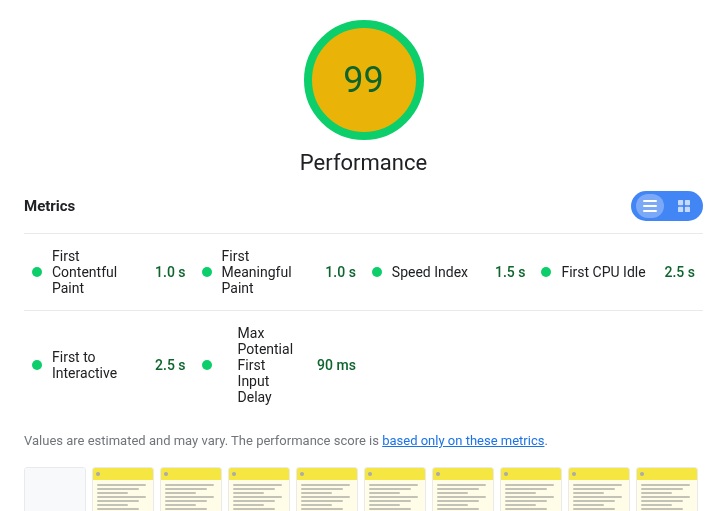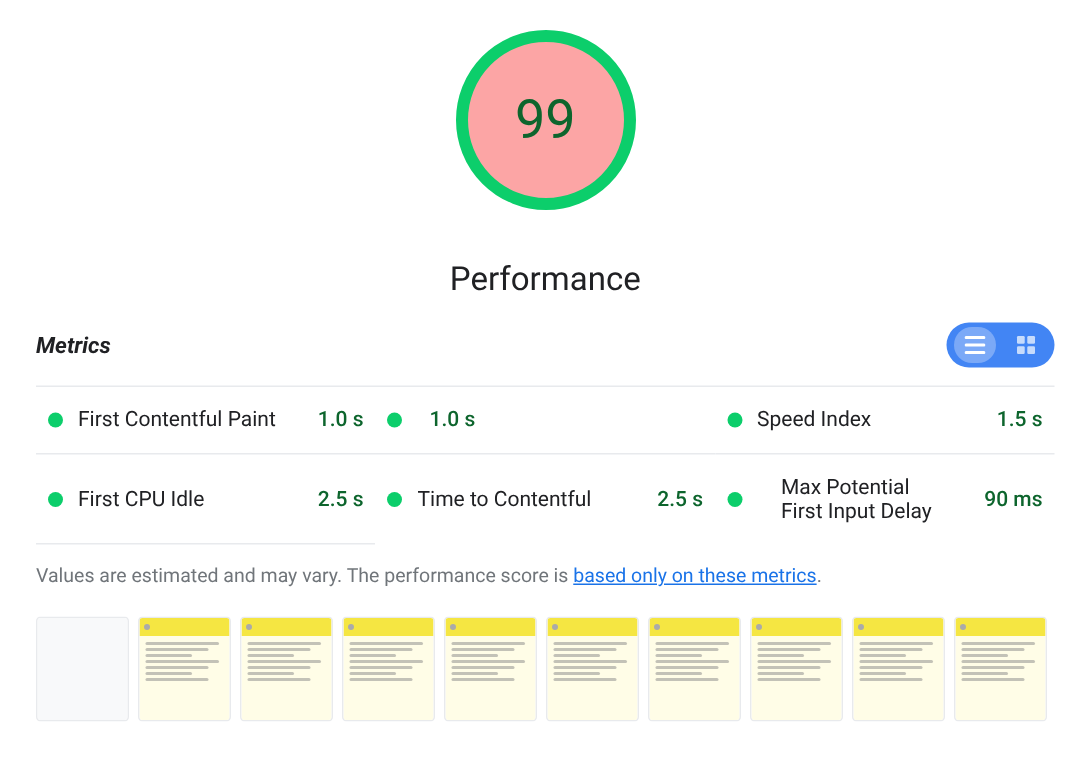--- a/index.html
+++ b/index.html
@@ -18,47 +18,45 @@
       flex-direction: column;
       align-items: center;
       margin-bottom: 16px;
     }
 
     .score-circle {
       width: 120px;
       height: 120px;
       border-radius: 50%;
       border: 8px solid #0cce6b;
-      background: #fca5a5;
+      background: #eab308;
       display: flex;
       align-items: center;
       justify-content: center;
       margin-bottom: 10px;
     }
 
     .score-number {
       font-size: 36px;
       font-weight: 400;
       color: #0d652d;
     }
 
     .score-label {
       font-size: 22px;
       font-weight: 400;
       color: #202124;
-      margin-top: 24px;
     }
 
     
     .metrics-header {
       display: flex;
       align-items: center;
       justify-content: space-between;
       margin-bottom: 12px;
-      font-style: italic;
     }
 
     .metrics-title {
       font-size: 15px;
       font-weight: 700;
       color: #202124;
     }
 
     .view-toggle {
       display: flex;
@@ -79,21 +77,21 @@
       color: #fff;
     }
 
     .toggle-btn.active {
       background: rgba(255,255,255,0.3);
     }
 
     
     .metrics-grid {
       display: grid;
-      grid-template-columns: 1fr 1fr 1fr;
+      grid-template-columns: 1fr 1fr 1fr 1fr;
       gap: 0;
       border-top: 1px solid #e8eaed;
     }
 
     .metric-row {
       display: flex;
       align-items: center;
       padding: 14px 8px;
       border-bottom: 1px solid #e8eaed;
     }
@@ -228,38 +226,39 @@
 <div class="metrics-grid">
 
   <div class="metric-row">
     <div class="metric-dot"></div>
     <span class="metric-name">First Contentful Paint</span>
     <span class="metric-value">1.0 s</span>
   </div>
 
   <div class="metric-row">
     <div class="metric-dot"></div>
+    <span class="metric-name">First Meaningful Paint</span>
     <span class="metric-value">1.0 s</span>
   </div>
 
   <div class="metric-row">
     <div class="metric-dot"></div>
     <span class="metric-name">Speed Index</span>
     <span class="metric-value">1.5 s</span>
   </div>
 
   <div class="metric-row">
     <div class="metric-dot"></div>
     <span class="metric-name">First CPU Idle</span>
     <span class="metric-value">2.5 s</span>
   </div>
 
   <div class="metric-row" style="border-bottom:none;">
     <div class="metric-dot"></div>
-    <span class="metric-name">Time to Contentful</span>
+    <span class="metric-name">First to Interactive</span>
     <span class="metric-value">2.5 s</span>
   </div>
 
   <div class="metric-row" style="border-bottom:none;gap:16px;">
     <div class="metric-dot"></div>
     <span class="metric-name">Max Potential First Input Delay</span>
     <span class="metric-value">90 ms</span>
   </div>
 </div>
 

